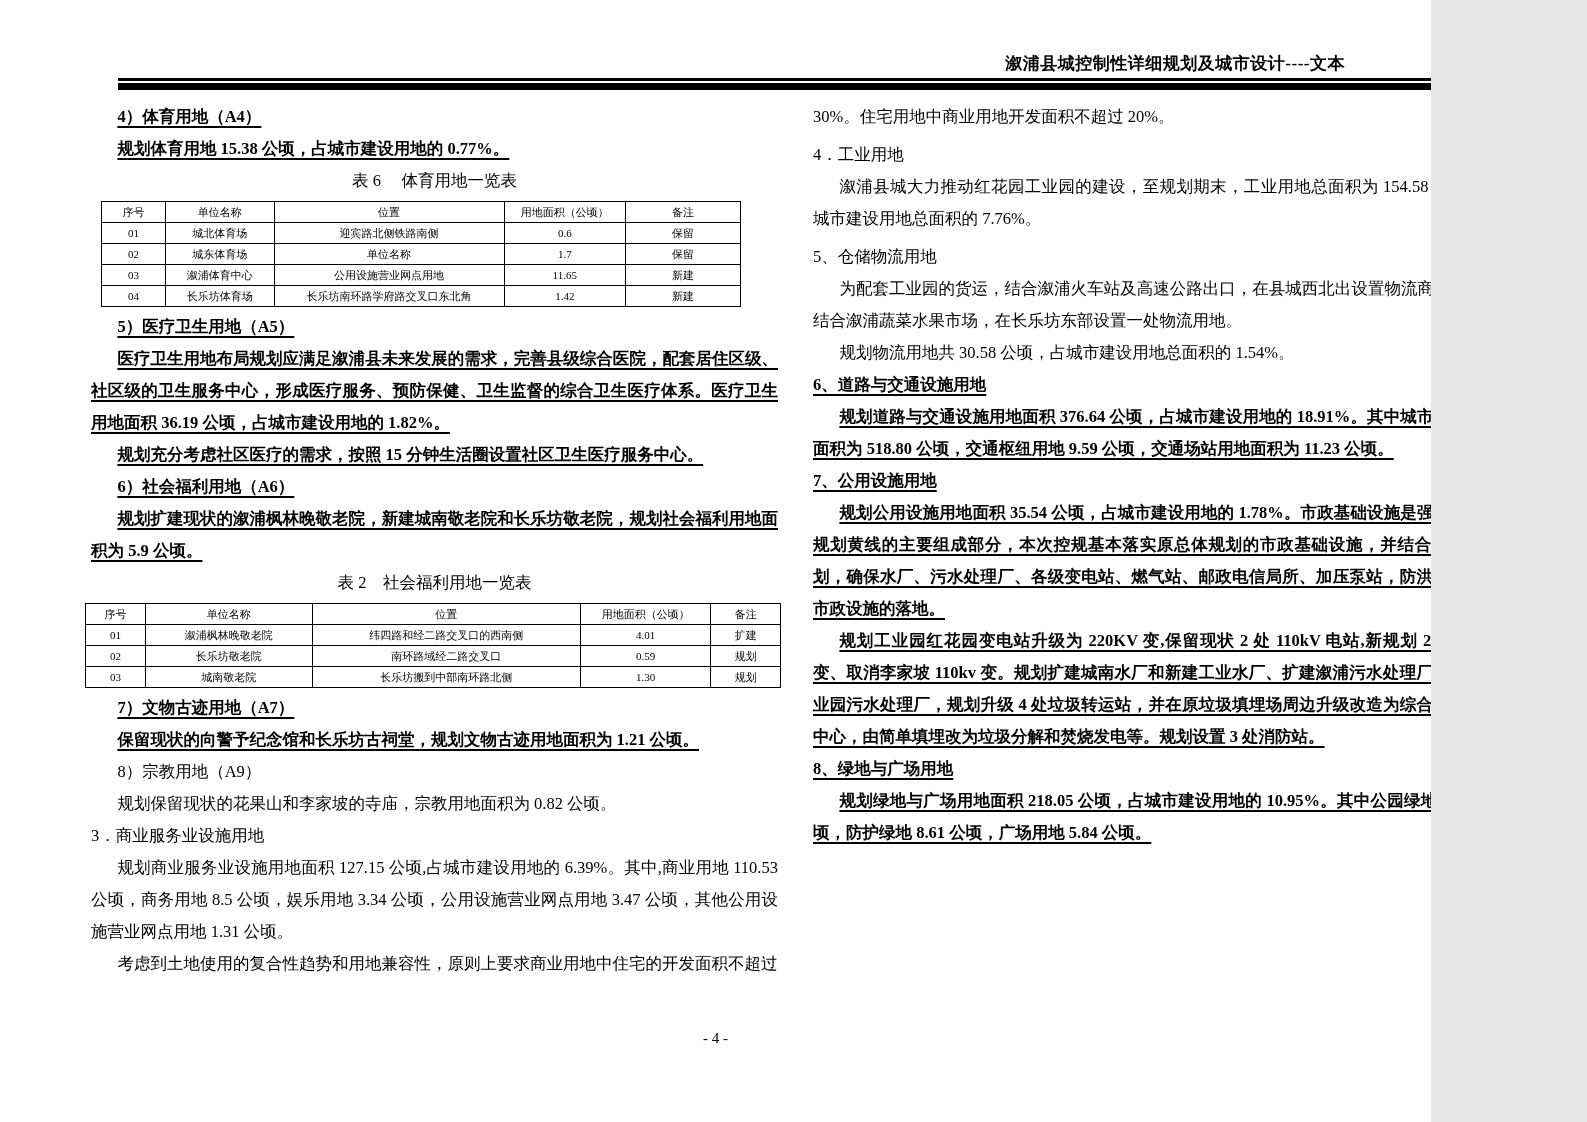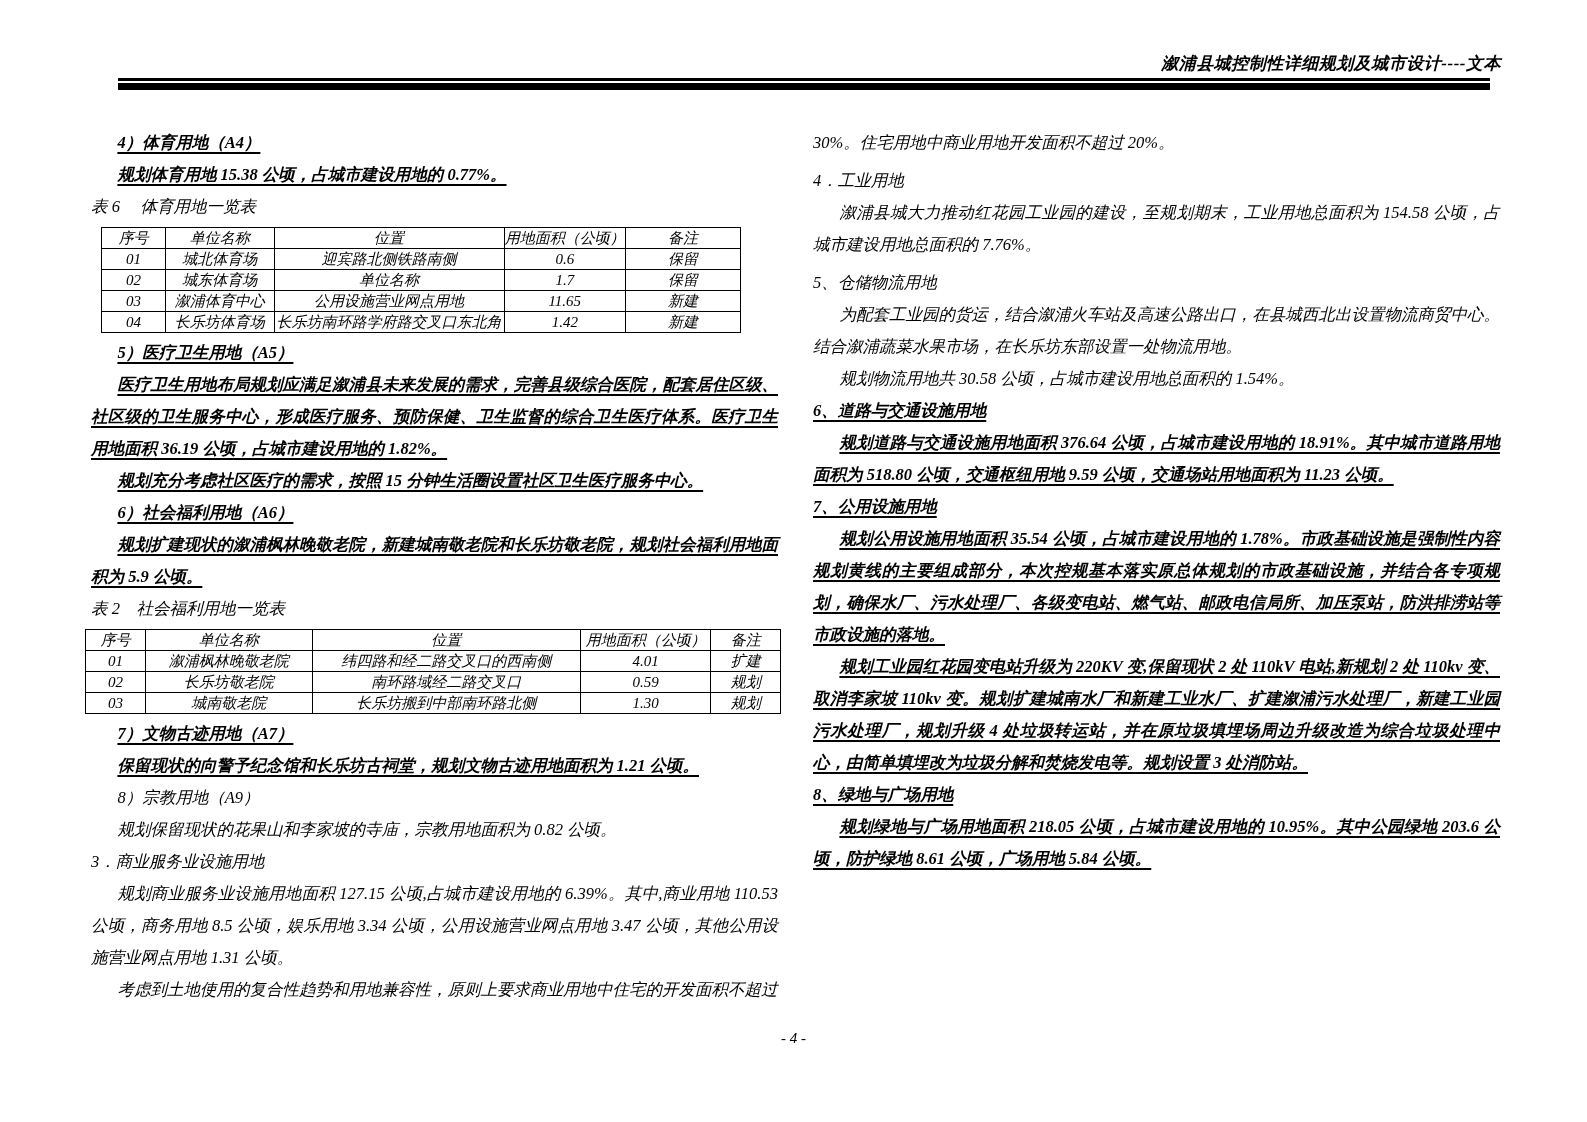--- a/index.html
+++ b/index.html
@@ -1,46 +1,45 @@
 <!DOCTYPE html>
 <html><head>
 <meta charset="utf-8">
 <style>
   html,body { margin:0; padding:0; background:#e8e8e8; }
   .page {
-    position:relative; width:1587px; height:1122px; background:#ffffff;
+    position:relative; width:1431px; height:1122px; background:#ffffff;
     font-family:"Liberation Serif","DejaVu Serif",serif; color:#000;
     overflow:hidden;
-    font-style:italic;
   }
   .header-title {
     position:absolute; top:52px; right:86px;
     font-size:17px; font-weight:bold; letter-spacing:0.5px; white-space:nowrap;
   }
   .header-rule {
     position:absolute; top:78px; left:118px; width:1372px; height:12px;
     background:linear-gradient(to bottom,#000 0 26%,#fff 26% 42%,#000 42% 100%);
   }
   .col {
-    position:absolute; top:127px; font-size:16.5px; line-height:32px;
+    position:absolute; top:101px; font-size:16.5px; line-height:32px;
     text-align:justify; letter-spacing:0;
   }
   .col-left  { left:91px;  width:687px; }
   .col-right { left:813px; width:687px; }
   .col p { margin:0; }
   .ind { text-indent:1.6em; }
   .bu  {
     font-weight:bold; text-decoration:underline;
     text-decoration-thickness:1.5px; text-underline-offset:4px;
   }
   .mt6 { margin-top:6px !important; }
-  .caption { text-indent:0; }
+  .caption { text-align:center; text-indent:0; }
   table {
     border-collapse:collapse; table-layout:fixed;
-    font-size:15px; text-align:center; margin:4px 0;
+    font-size:11px; text-align:center; margin:4px 0;
   }
   .t6 { width:640px; margin-left:10px; }
   .t7 { width:696px; margin-left:-6px; }
   th,td {
     border:1.5px solid #000; padding:0; height:20px;
     line-height:20px; font-weight:normal; text-align:center;
     overflow:hidden; white-space:nowrap;
   }
   .footer-page {
     position:absolute; left:0; right:0; top:1030px;

